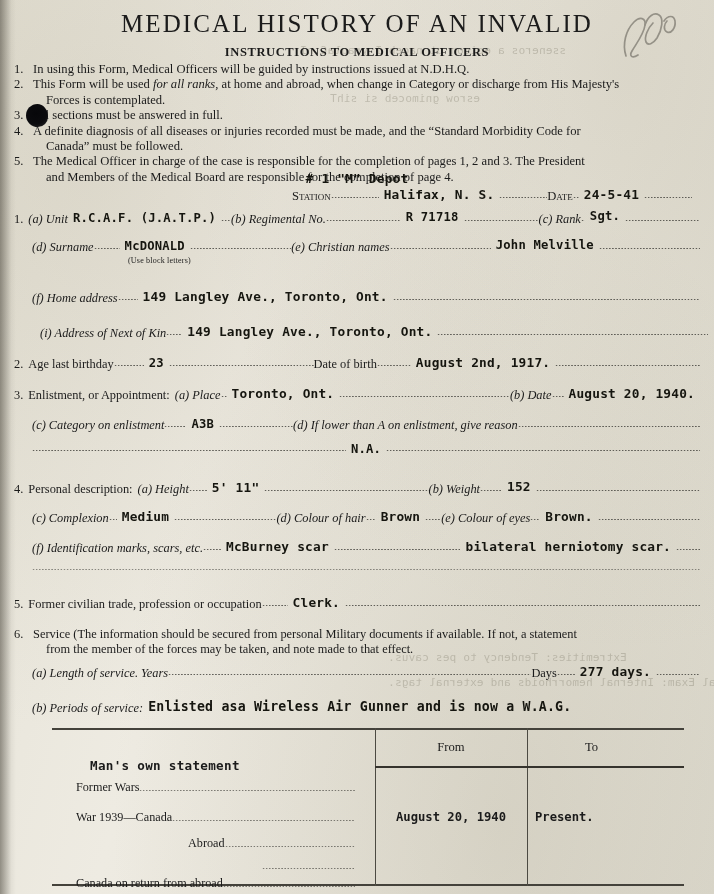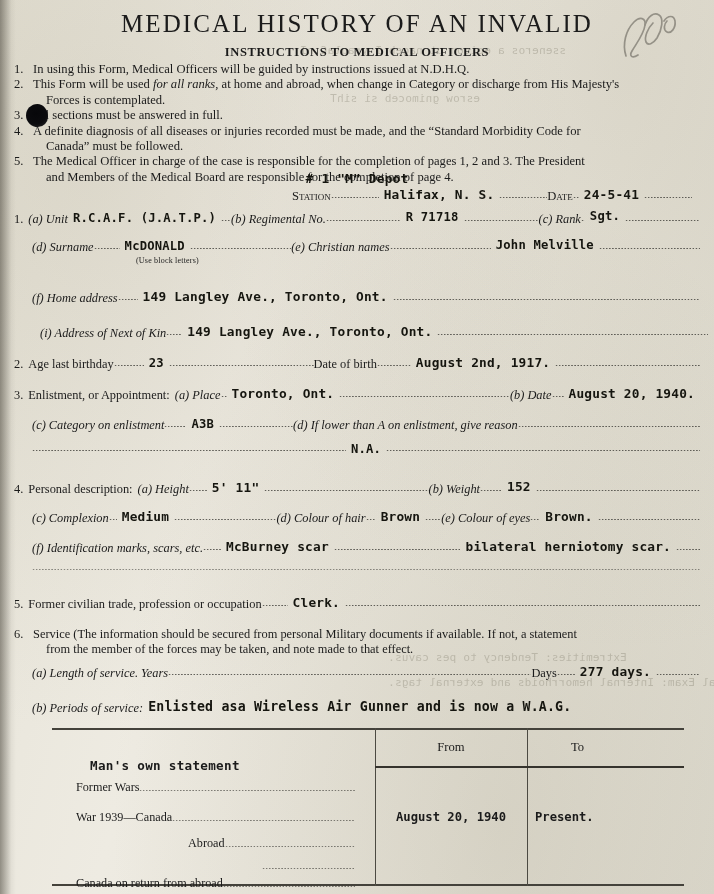--- a/index.html
+++ b/index.html
@@ -115,21 +115,21 @@
   
   #depot {
     left: 0; right: 0; top: 170px;
     text-align: center;
   }
   #depot .typed { display: inline-block; padding: 0; }
   #station-line { left: 292px; top: 188px; width: 400px; }
   #unit-line    { left: 14px;  top: 212px; width: 686px; }
   #name-line    { left: 32px;  top: 240px; width: 668px; }
   #blockletters {
-    left: 136px; top: 256px;
+    left: 128px; top: 256px;
     font-size: 8px;
     letter-spacing: 0.2px;
   }
   #home-line    { left: 32px;  top: 266px; width: 668px; margin-top: 24px; }
   #kin-line     { left: 32px;  top: 296px; width: 668px; }
   #kinaddr-line { left: 40px;  top: 325px; width: 668px; }
   #age-line     { left: 14px;  top: 356px; width: 686px; }
   #enlist-line  { left: 14px;  top: 387px; width: 686px; }
   #cat-line     { left: 32px;  top: 418px; width: 668px; }
   #cat-cont     { left: 32px;  top: 443px; width: 668px; }
@@ -165,21 +165,21 @@
     position: absolute; height: 1.6px; background: #35332d;
     top: 38px;
   }
   #tbl .hhdr.a { left: 323px; width: 152px; }
   #tbl .hhdr.b { left: 475px; width: 157px; }
   .col-head {
     position: absolute; top: 12px;
     font-size: 12.6px; text-align: center;
   }
   .col-head.from { left: 323px; width: 152px; }
-  .col-head.to   { left: 447px; width: 157px; font-family: Liberation Serif, serif; }
+  .col-head.to   { left: 461px; width: 157px; font-family: Liberation Serif, serif; }
   #tbl-title {
     position: absolute; left: 38px; top: 30px;
     font-family: "DejaVu Sans Mono", monospace;
     font-weight: 700; font-size: 12.6px;
     letter-spacing: 0.3px;
     text-align: right;
   }
   .trow {
     position: absolute; left: 24px; width: 608px;
     height: 16px;

